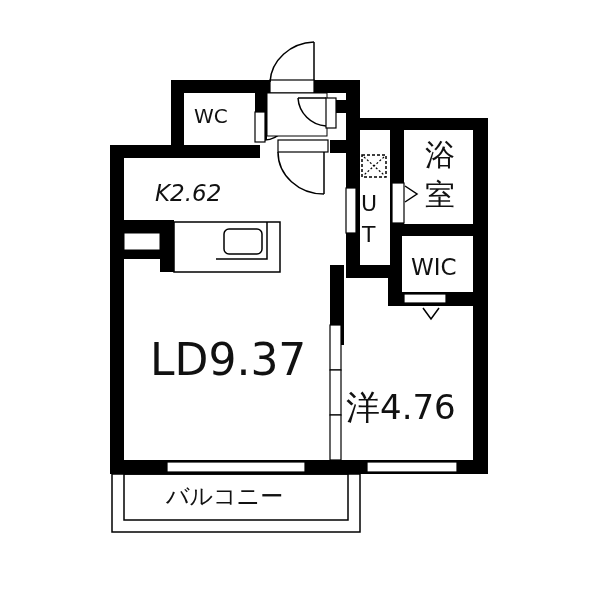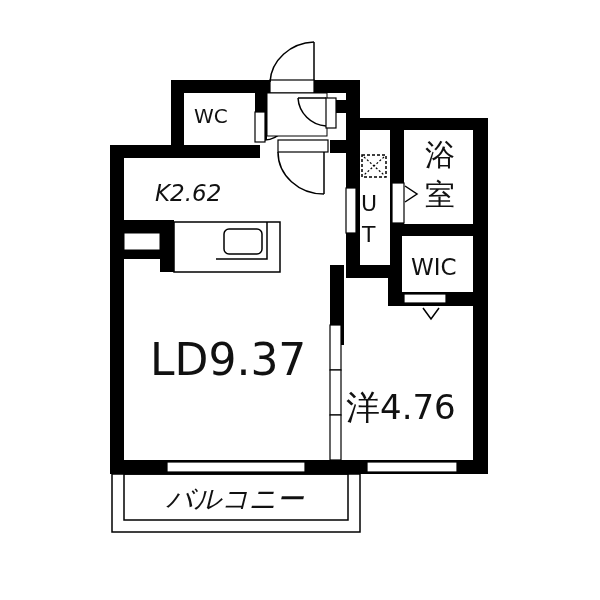--- a/index.html
+++ b/index.html
@@ -107,13 +107,13 @@
 
 <div class="lbl" style="left:194px;top:106px;font-size:20px;">WC</div>
 <div class="lbl" style="left:155px;top:182px;font-size:23px;font-style:italic;">K2.62</div>
 <div class="lbl" style="left:361px;top:193px;font-size:22px;">U</div>
 <div class="lbl" style="left:362px;top:224px;font-size:22px;">T</div>
 <div class="lbl" style="left:425px;top:140px;font-size:30px;">浴</div>
 <div class="lbl" style="left:425px;top:180px;font-size:30px;">室</div>
 <div class="lbl" style="left:411px;top:256px;font-size:23px;">WIC</div>
 <div class="lbl" style="left:150px;top:338px;font-size:44px;">LD9.37</div>
 <div class="lbl" style="left:346px;top:366px;font-size:34px;margin-top:24px;">洋4.76</div>
-<div class="lbl" style="left:166px;top:485px;font-size:27px;font-style:italic;">バルコニー</div>
+<div class="lbl" style="left:166px;top:485px;font-size:23px;">バルコニー</div>
 
 </body></html>

